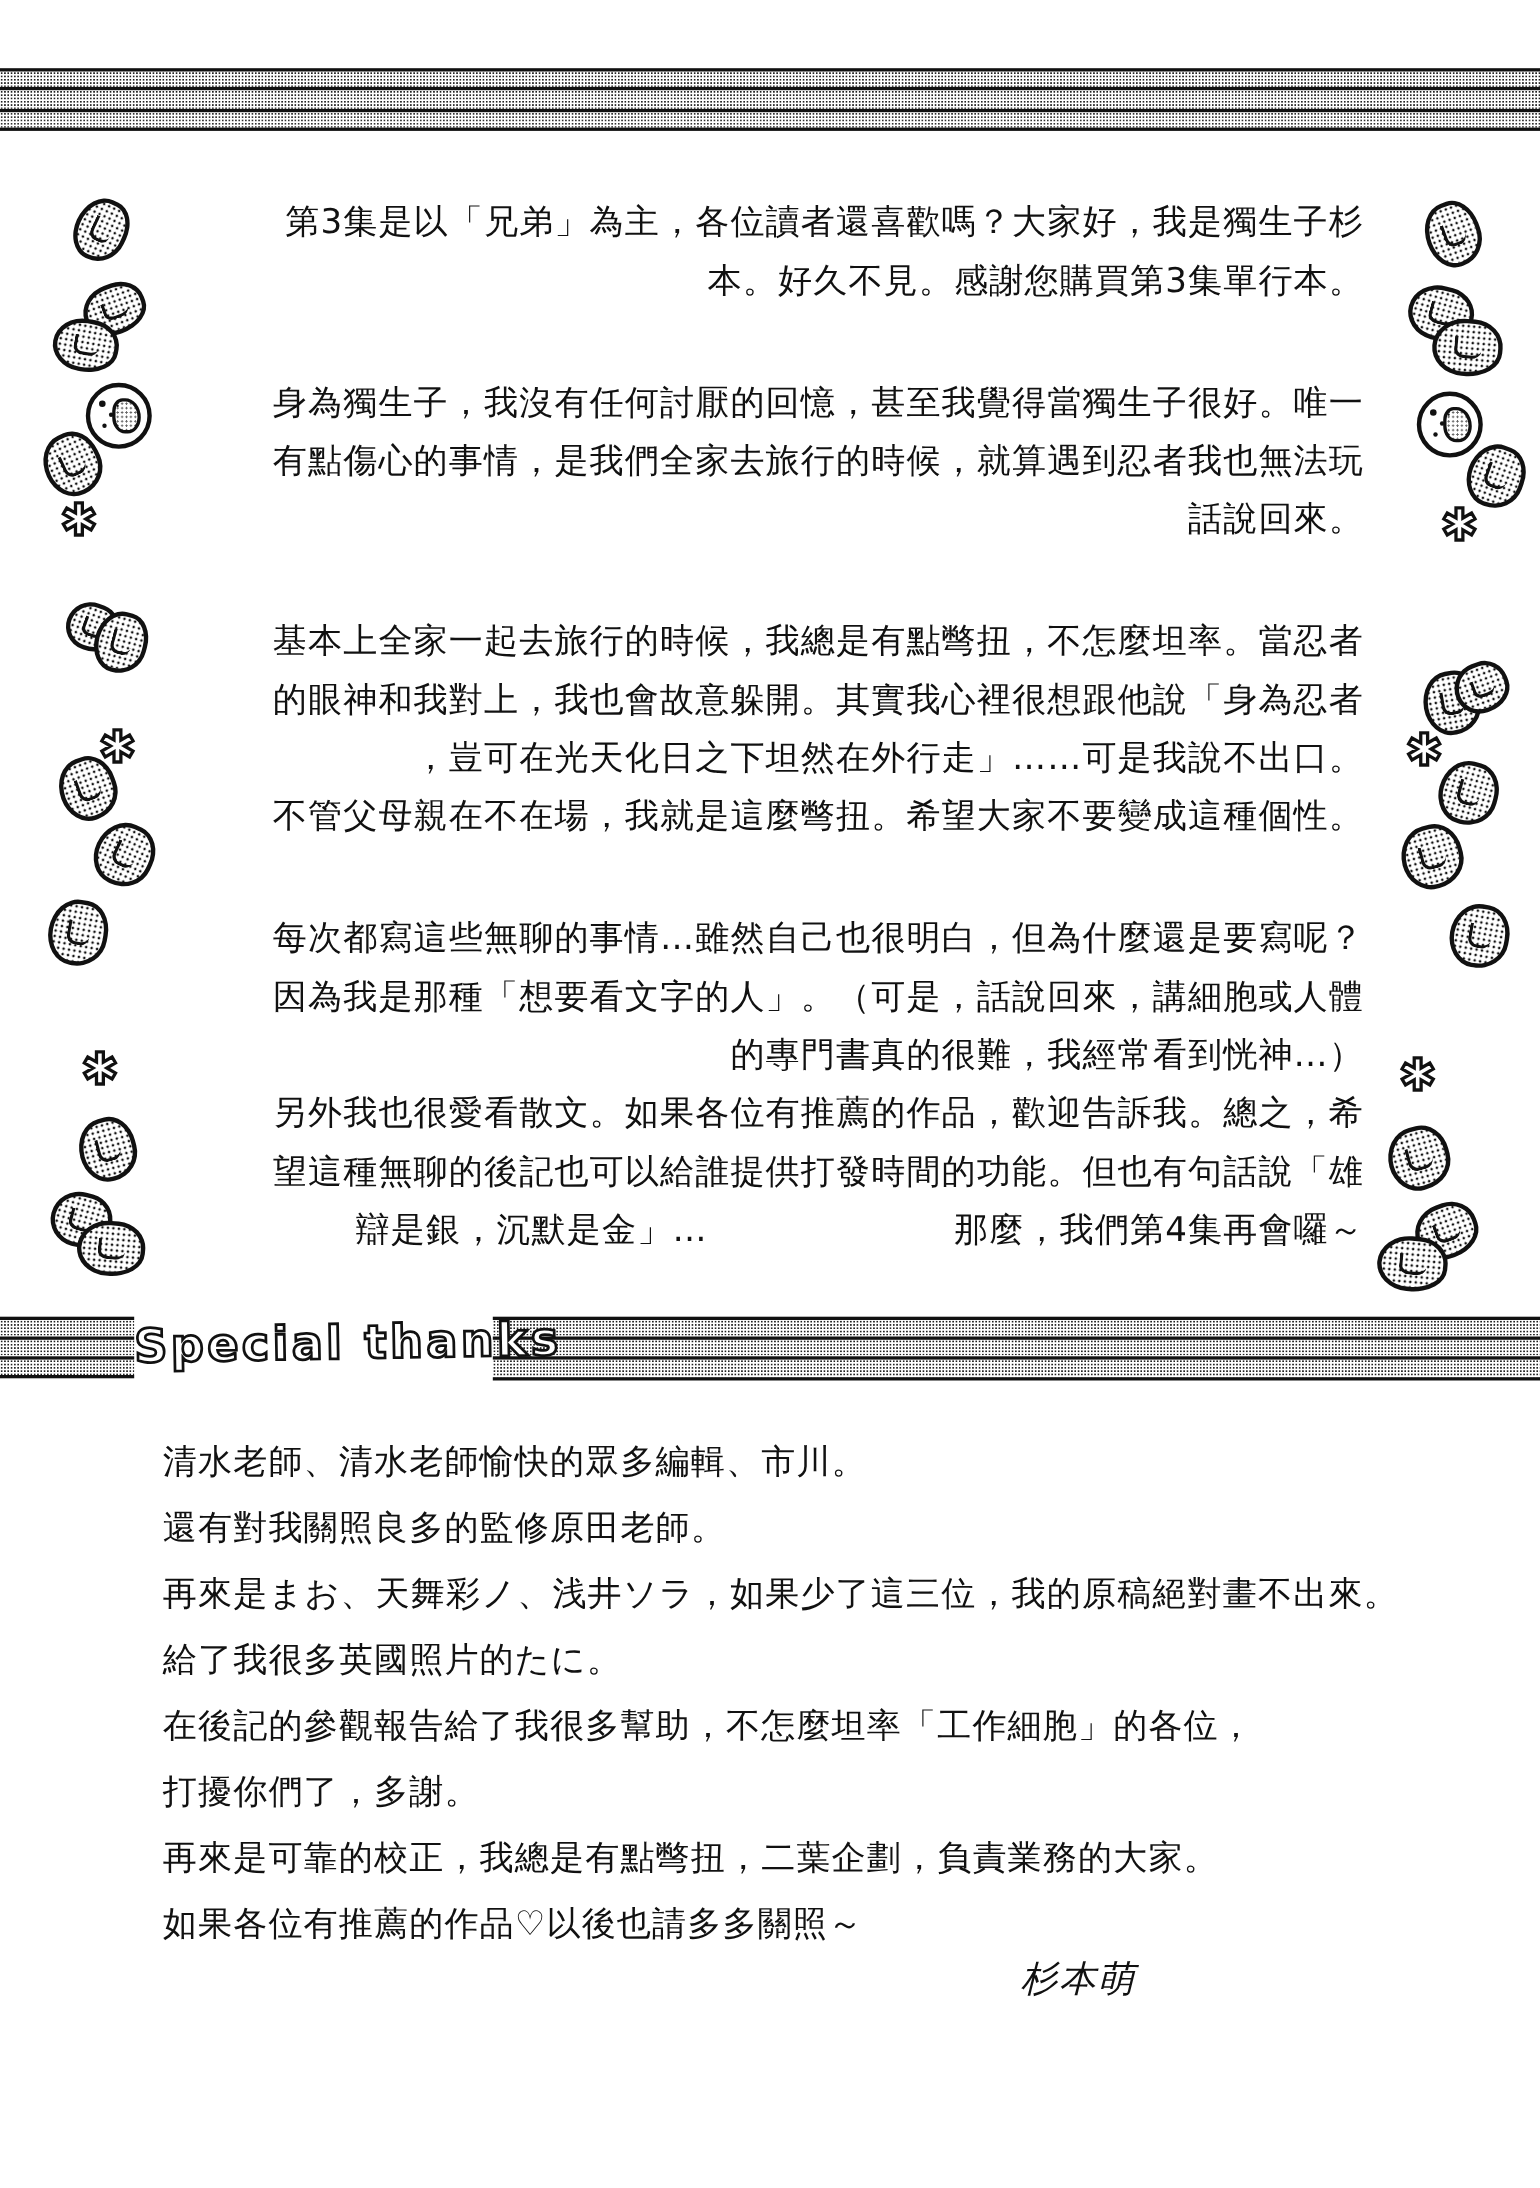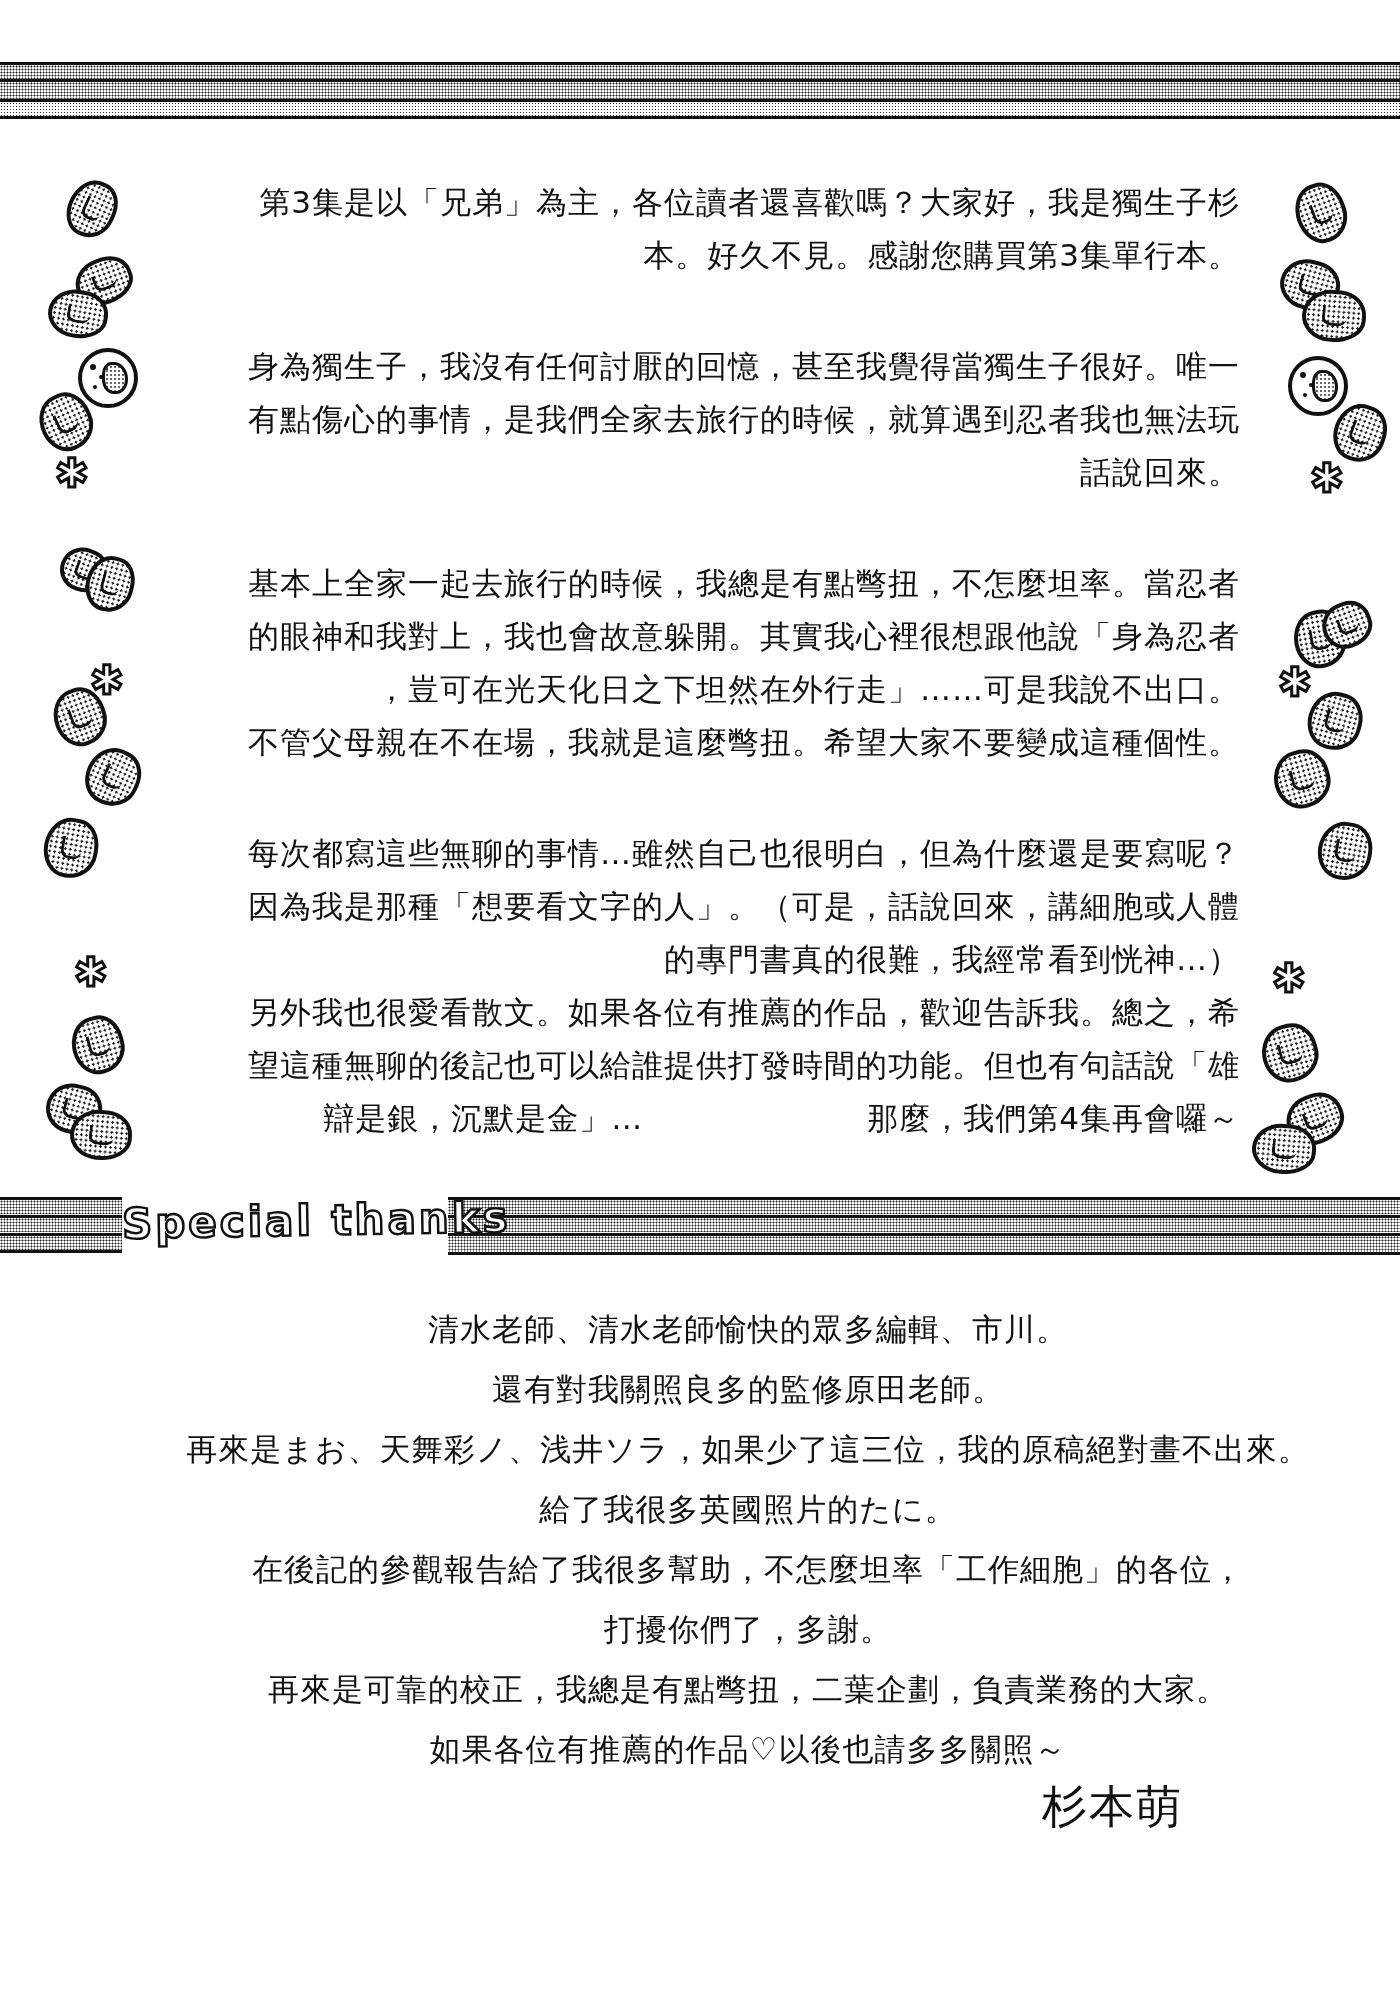--- a/index.html
+++ b/index.html
@@ -61,24 +61,24 @@
   }
 
   .thanks-title {
     position: absolute; left: 122px; top: 1196px;
     font-family: "DejaVu Sans", sans-serif; font-size: 42px; font-weight: bold;
     color: #fff; -webkit-text-stroke: 2.5px #111; letter-spacing: 3px;
     transform: rotate(-1deg);
   }
   .thanks-block {
     position: absolute; left: 148px; width: 1200px;
-    font-size: 31px; line-height: 60px; letter-spacing: 1px; text-align: center;
+    font-size: 31px; line-height: 60px; letter-spacing: 1px;
   }
   .signature {
-    position: absolute; left: 1042px; top: 1777px; font-size: 45px; letter-spacing: 2px;
+    position: absolute; left: 928px; top: 1777px; font-size: 33px; letter-spacing: 2px; font-style: italic;
   }
 </style>
 </head>
 <body>
 
 <div class="banner" style="top:62px;height:68px;">
   <div class="stripe" style="top:0;height:14px;"></div>
   <div class="stripe" style="top:17px;height:17px;"></div>
   <div class="stripe light last" style="top:37px;height:14px;"></div>
 </div>

